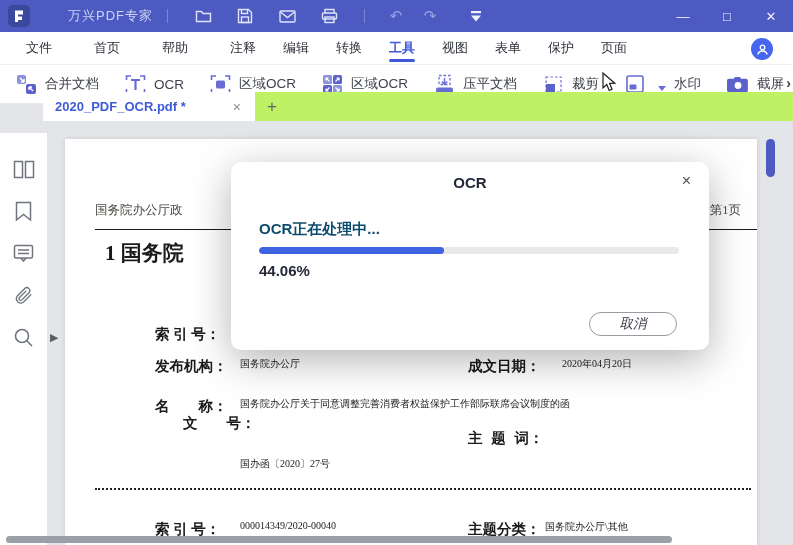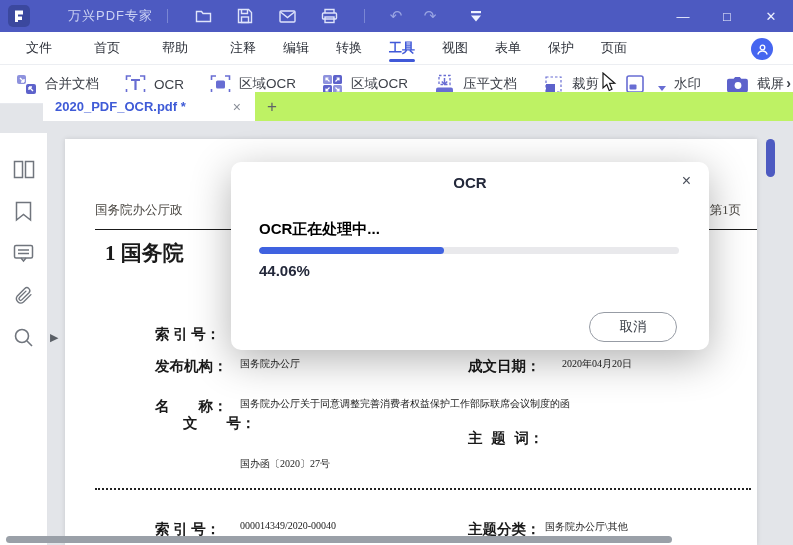--- a/index.html
+++ b/index.html
@@ -58,25 +58,25 @@
   .doc-dotted { position:absolute; left:30px; right:6px; top:349px; border-top:2px dotted #222; }
 
   
   .vscroll-thumb { position:absolute; left:766px; top:139px; width:9px; height:38px; background:#4d5ac1; border-radius:5px; }
   .hscroll-thumb { position:absolute; left:6px; top:536px; width:666px; height:7px; background:#9aa0a8; border-radius:4px; }
 
   
   .dialog { position:absolute; left:231px; top:162px; width:478px; height:188px; background:#ffffff; border-radius:10px; box-shadow:0 10px 40px rgba(0,0,0,0.30); z-index:20; }
   .dlg-title { position:absolute; left:0; right:0; top:12px; text-align:center; font-size:15px; font-weight:bold; color:#23283a; }
   .dlg-close { position:absolute; right:18px; top:10px; font-size:16px; color:#4a4f5a; }
-  .dlg-status { position:absolute; left:28px; top:58px; font-size:15px; font-weight:bold; color:#000000; }
+  .dlg-status { position:absolute; left:28px; top:58px; font-size:15px; font-weight:bold; color:#0c4a6e; }
   .dlg-track { position:absolute; left:28px; top:85px; width:420px; height:7px; background:#e9e9ec; border-radius:4px; overflow:hidden; }
   .dlg-fill { height:100%; background:#3f62e0; border-radius:4px; }
   .dlg-percent { position:absolute; left:28px; top:100px; font-size:15px; font-weight:bold; color:#23283a; }
-  .dlg-cancel { position:absolute; right:32px; top:150px; width:88px; height:30px; border:1.5px solid #979ca5; border-radius:16px; background:#ffffff; display:flex; align-items:center; justify-content:center; font-size:13.5px; color:#3a3f47; }
+  .dlg-cancel { position:absolute; right:32px; top:150px; width:88px; height:24px; border:1.5px solid #979ca5; border-radius:16px; background:#ffffff; display:flex; align-items:center; justify-content:center; font-size:13.5px; color:#3a3f47;font-style:italic; }
 
   .cursor { position:absolute; left:602px; top:72px; z-index:40; }
 </style>
 </head>
 <body>
 
 <div id="stage">
 
   <div class="titlebar">
     <div class="app-logo">

